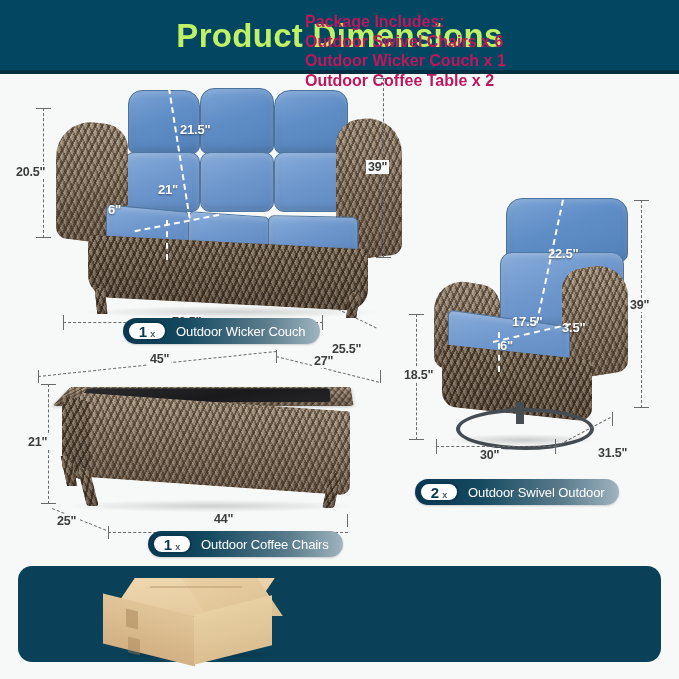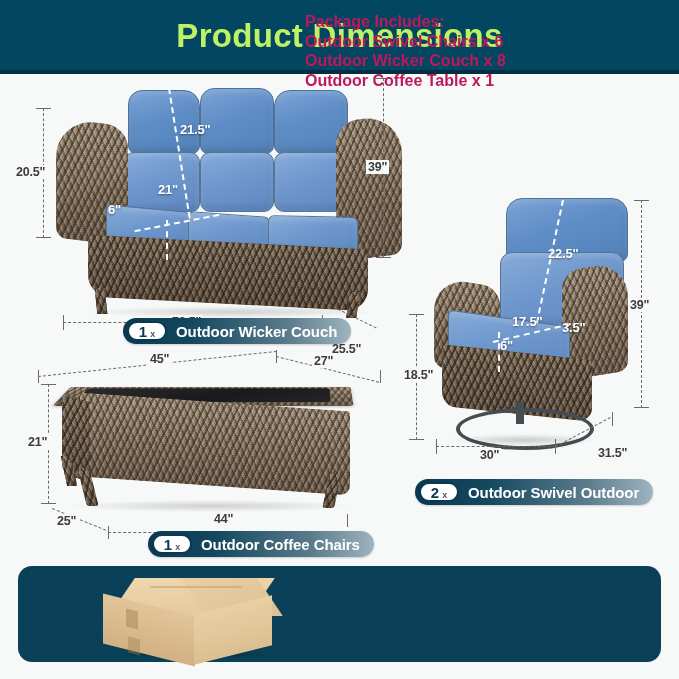--- a/index.html
+++ b/index.html
@@ -86,21 +86,21 @@
     box-shadow:0 1px 2px rgba(0,0,0,.18);
   }
   .badge .cnt{
     height:20px;min-width:40px;border-radius:10px;background:#ffffff;
     border:2px solid #093850;
     display:flex;align-items:baseline;justify-content:center;gap:3px;
     padding:0 6px;margin-right:9px;box-sizing:border-box;
   }
   .badge .cnt .n{color:#0a3a52;font-size:15px;font-weight:bold;line-height:18px;}
   .badge .cnt .x{color:#4a5a63;font-size:9px;font-weight:bold;line-height:18px;}
-  .badge .lbl{color:#ffffff;font-size:15px;font-weight:bold;white-space:nowrap;letter-spacing:-.1px;}
+  .badge .lbl{color:#ffffff;font-size:13px;font-weight:normal;white-space:nowrap;letter-spacing:-.1px;}
 
   
   .pkg{
     position:absolute;left:18px;top:566px;width:643px;height:96px;
     background:#0a4159;border-radius:14px;
     display:flex;align-items:center;
   }
   .pkg-text{position:absolute;left:305px;top:12px;}
   .pkg-text div{
     color:#be185d;font-size:16px;font-weight:bold;line-height:19.5px;white-space:nowrap;
@@ -329,17 +329,17 @@
     <div class="left"></div>
     <div class="right"></div>
     <div class="seam"></div>
     <div class="tape1"></div>
     <div class="tape2"></div>
   </div>
 
   <div class="pkg-text">
     <div>Package Includes:</div>
     <div>Outdoor Swivel Chairs x 6</div>
-    <div>Outdoor Wicker Couch x 8</div>
-    <div>Outdoor Coffee Table x 1</div>
+    <div>Outdoor Wicker Couch x 1</div>
+    <div>Outdoor Coffee Table x 2</div>
   </div>
 
 </div>
 
 </body></html>

